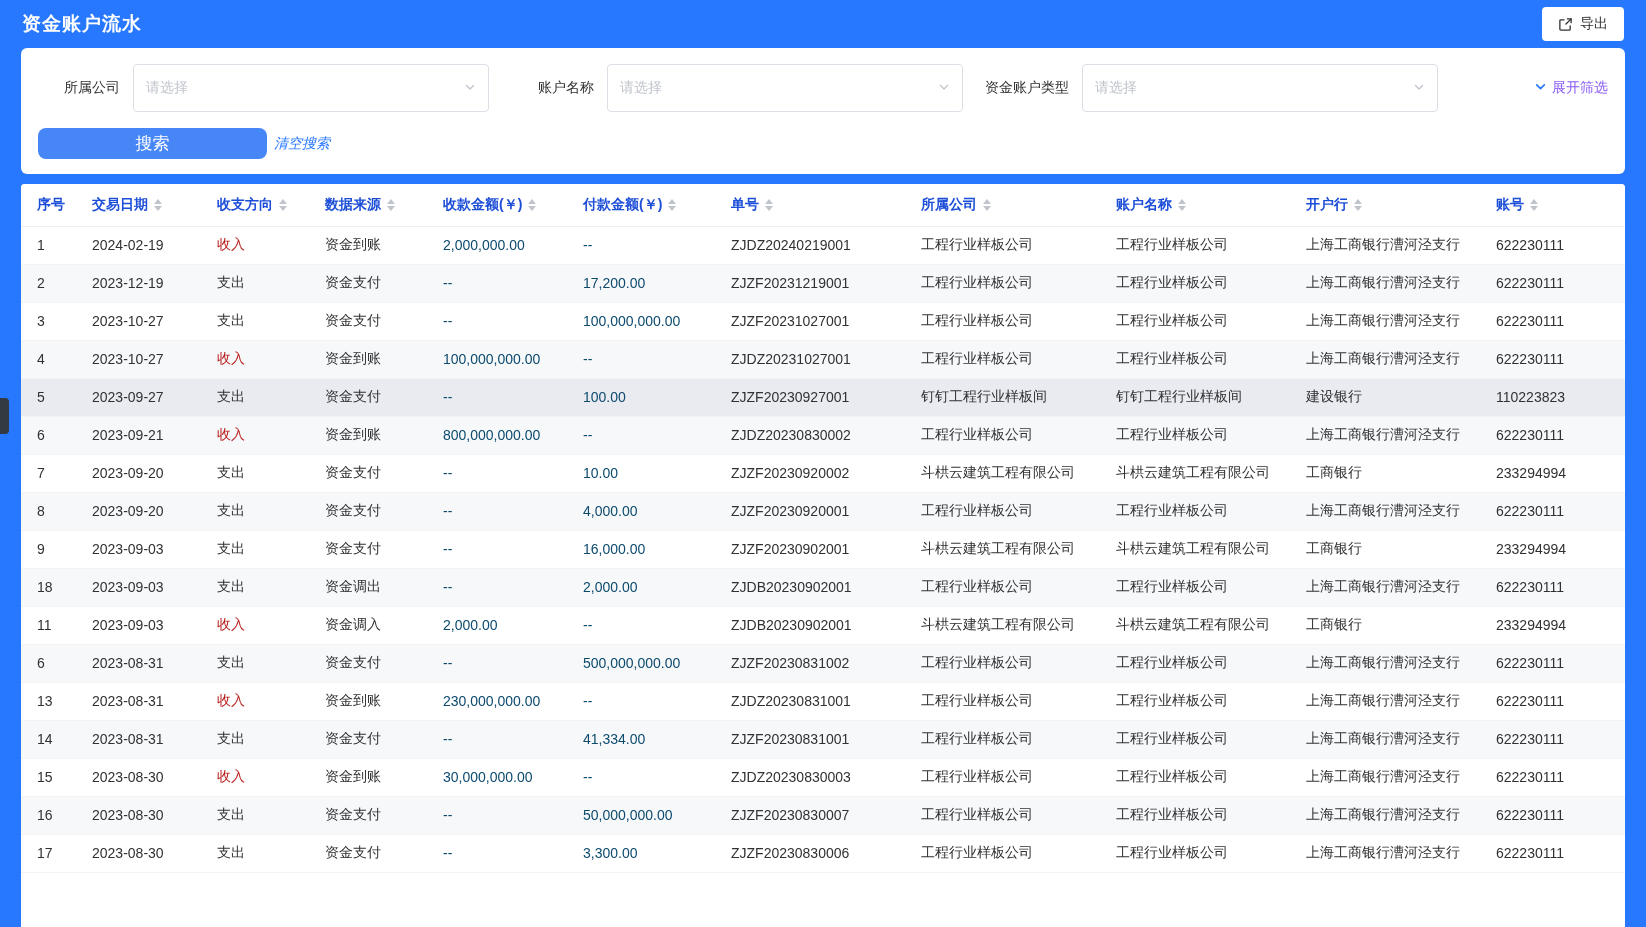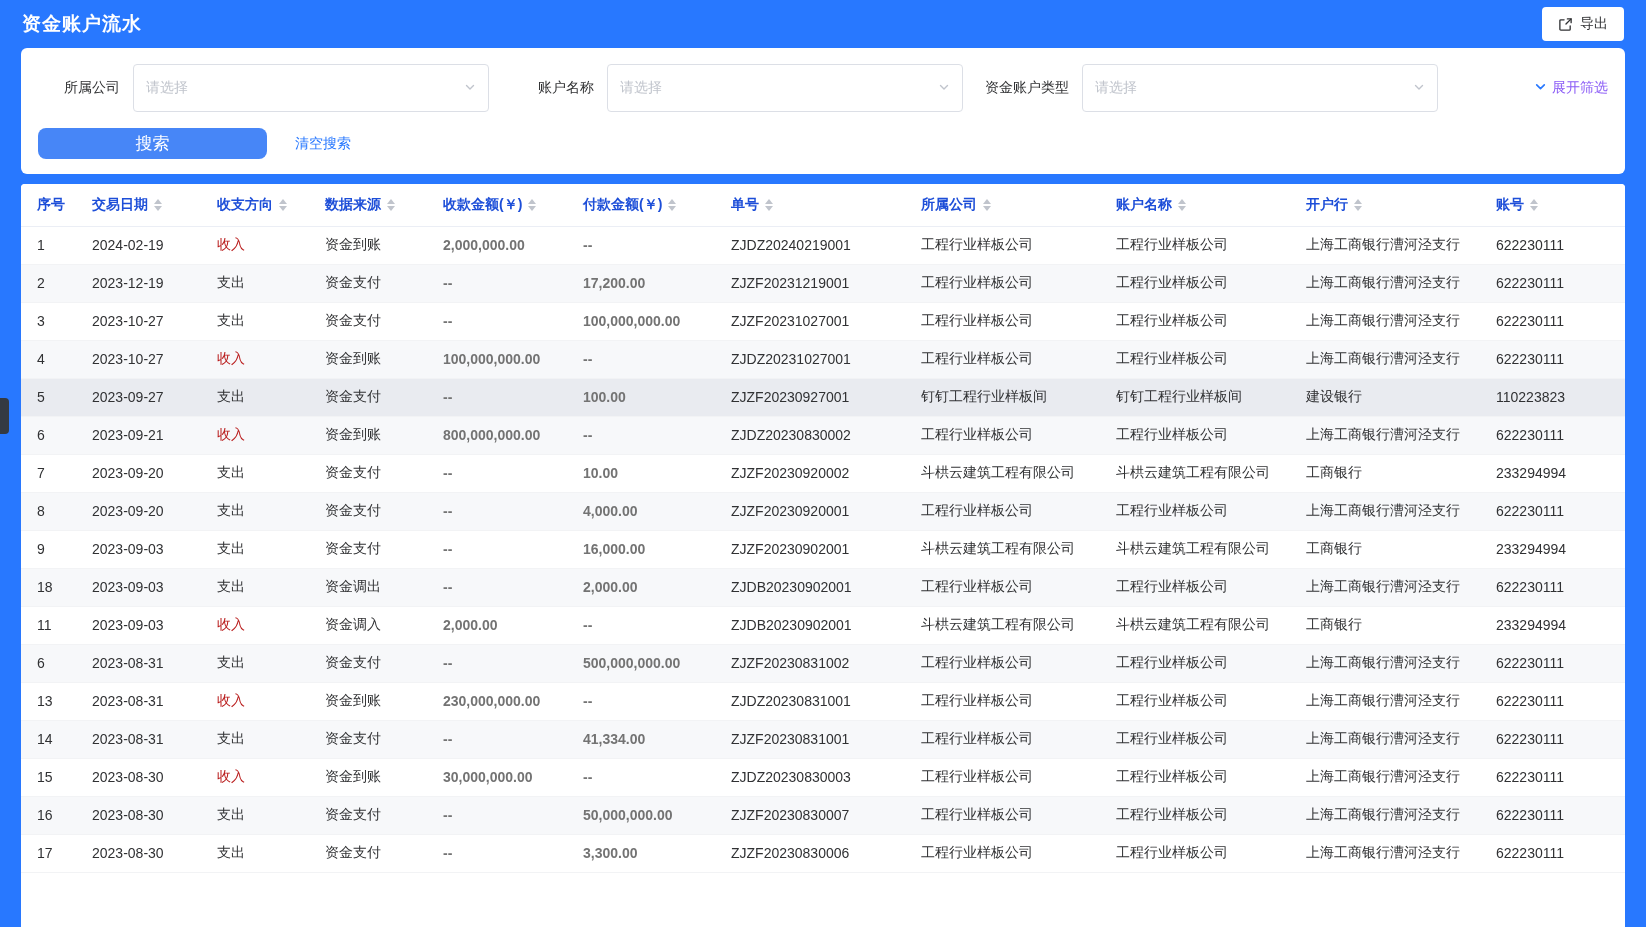--- a/index.html
+++ b/index.html
@@ -77,21 +77,21 @@
   .search-btn {
     width:229px;
     height:31px;
     background:#4786f7;
     color:#ffffff;
     border:none;
     border-radius:8px;
     font-size:17px;
     cursor:pointer;
   }
-  .clear-link { color:#2878ff; margin-left:28px; cursor:pointer; }
+  .clear-link { color:#2878ff; margin-left:7px; cursor:pointer;font-style:italic; }
 
   
   .table-card {
     background:#ffffff;
     border-radius:4px 4px 0 0;
     margin:10px 21px 0 21px;
     height:745px;
     overflow:hidden;
   }
   table {
@@ -111,21 +111,21 @@
     font-weight:600;
     color:#1d4ed8;
     border-bottom:1px solid #ebeef5;
     height:42px;
     background:#ffffff;
   }
   td { border-bottom:1px solid #f2f3f5; color:#303133; }
   tr.stripe td { background:#f7f8fa; }
   tr.highlight td { background:#e9ebf0; }
   td.green { color:#b91c1c; }
-  td.orange { color:#737373;font-weight:bold; }
+  td.orange { color:#0c4a6e; }
 
   .sort {
     display:inline-flex;
     flex-direction:column;
     gap:2px;
     margin-left:6px;
     vertical-align:middle;
     cursor:pointer;
   }
   .sort i { display:block; width:0; height:0; border-left:4px solid transparent; border-right:4px solid transparent; }

